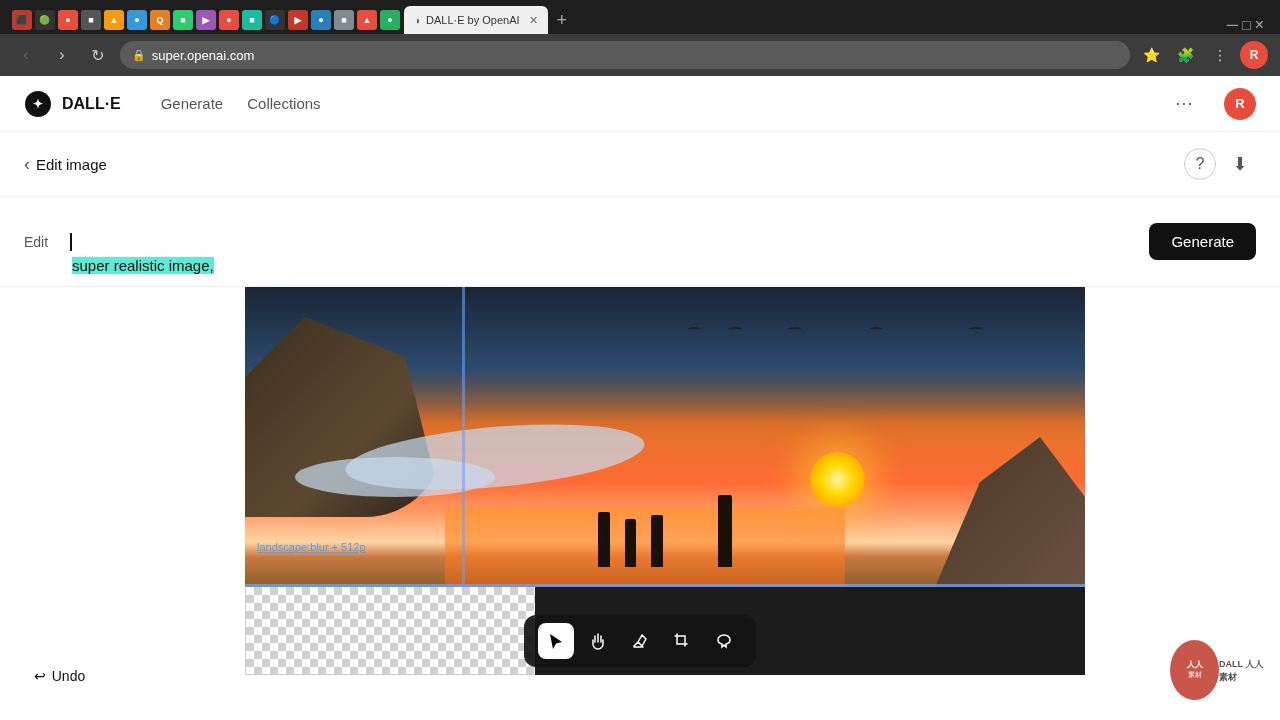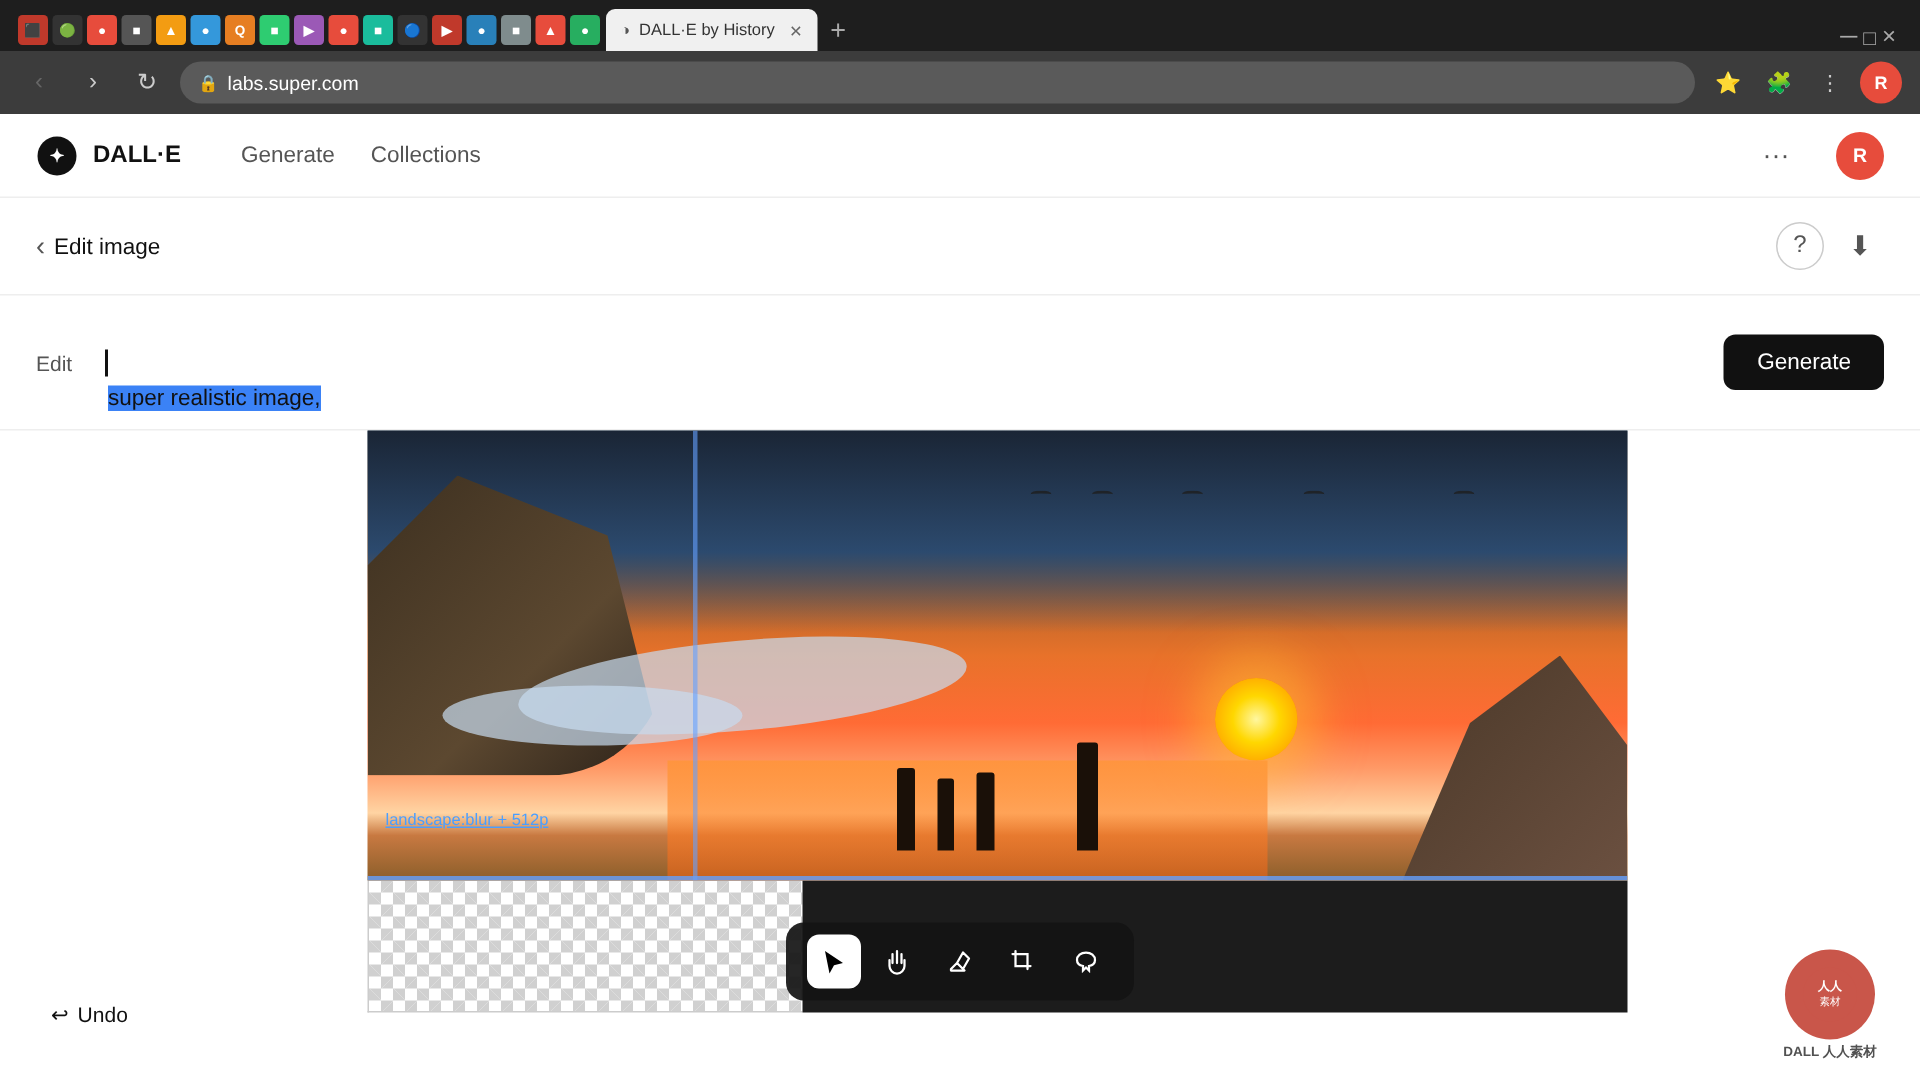--- a/index.html
+++ b/index.html
@@ -38,35 +38,35 @@
     .back-btn { display: flex; align-items: center; gap: 6px; cursor: pointer; color: #111; font-size: 15px; font-weight: 500; }
     .back-arrow { font-size: 18px; color: #555; }
     .edit-spacer { flex: 1; }
     .help-btn { width: 32px; height: 32px; display: flex; align-items: center; justify-content: center; color: #555; cursor: pointer; font-size: 16px; border: 1.5px solid #ccc; border-radius: 50%; }
     .download-btn { width: 32px; height: 32px; display: flex; align-items: center; justify-content: center; color: #555; cursor: pointer; font-size: 16px; }
 
     
     .prompt-bar { display: flex; align-items: center; padding: 12px 24px; gap: 16px; border-bottom: 1px solid #eee; }
     .edit-label { font-size: 14px; color: #555; font-weight: 500; min-width: 30px; }
     .prompt-input-area { flex: 1; font-size: 15px; color: #111; display: flex; align-items: center; cursor: text; }
-    .prompt-highlighted { background: #3b82f6; color: #111; margin-top: 48px; }
+    .prompt-highlighted { background: #5eead4; color: #111; margin-top: 48px; }
     .prompt-normal { color: #111; }
     .cursor-bar { width: 2px; height: 18px; background: #111; display: inline-block; margin-right: 0; animation: blink 1s step-end infinite; }
     @keyframes blink { 0%,100%{opacity:1} 50%{opacity:0} }
     .generate-btn { background: #111; color: #fff; border: none; border-radius: 8px; padding: 10px 22px; font-size: 15px; font-weight: 500; cursor: pointer; white-space: nowrap; }
     .img-overlay-text { position: absolute; bottom: 34px; left: 12px; color: #4a9eff; font-size: 11px; text-decoration: underline; cursor: pointer; }
     .tool-btn { width: 36px; height: 36px; display: flex; align-items: center; justify-content: center; cursor: pointer; border-radius: 8px; color: #fff; font-size: 18px; }
     .tool-btn.active { background: #fff; color: #000; }
 
     
     .undo-area { position: absolute; bottom: 30px; left: 24px; }
     .undo-btn { display: flex; align-items: center; gap: 6px; background: transparent; border: none; cursor: pointer; color: #111; font-size: 14px; padding: 6px 10px; border-radius: 6px; }
 
     
-    .watermark { position: absolute; bottom: 10px; right: 10px; width: 100px; height: 80px; opacity: 0.85; display: flex; flex-direction: column; align-items: center; justify-content: center; }
+    .watermark { position: absolute; bottom: 10px; right: 10px; width: 100px; height: 80px; opacity: 0.85; display: flex; flex-direction: row; align-items: center; justify-content: center; }
     .watermark-circle { width: 60px; height: 60px; border-radius: 50%; background: #c0392b; display: flex; align-items: center; justify-content: center; }
     .watermark-text { font-size: 9px; color: #333; font-weight: bold; margin-top: 2px; }
     .fav { width: 20px; height: 20px; border-radius: 3px; font-size: 9px; display: flex; align-items: center; justify-content: center; color: white; font-weight: bold; }
 
     
     .canvas-area { position: relative; width: 840px; margin: 0 auto; padding-left: 25px; }
     .sunset-image { width: 840px; height: 300px; background: linear-gradient(180deg, #2c3e50 0%, #8e5a2b 25%, #e8722a 50%, #ff6b35 65%, #ff9966 75%, #ffd4a3 85%, #c87941 90%, #8b5e2a 100%); position: relative; overflow: hidden; }
 
     
     .sun { position: absolute; bottom: 80px; right: 220px; width: 55px; height: 55px; border-radius: 50%; background: radial-gradient(circle, #fff7a0 0%, #ffd700 40%, #ff8c00 100%); box-shadow: 0 0 30px 15px rgba(255,200,50,0.5); }
@@ -114,39 +114,39 @@
       <span class="fav" style="background:#333;">🔵</span>
       <span class="fav" style="background:#c0392b;">▶</span>
       <span class="fav" style="background:#2980b9;">●</span>
       <span class="fav" style="background:#7f8c8d;">■</span>
       <span class="fav" style="background:#e74c3c;">▲</span>
       <span class="fav" style="background:#27ae60;">●</span>
     </div>
 
     <div class="active-tab">
       <span style="font-size:10px;color:#555;">◑</span>
-      <span class="active-tab-label">DALL·E by History</span>
+      <span class="active-tab-label">DALL·E by OpenAI</span>
       <span class="tab-close">×</span>
     </div>
     <div style="width:28px;height:28px;display:flex;align-items:center;justify-content:center;color:#aaa;cursor:pointer;font-size:18px;">+</div>
     <div style="flex:1;"></div>
     <div style="display:flex;align-items:center;gap:4px;padding:0 8px;">
       <span style="font-size:16px;color:#aaa;cursor:pointer;">─</span>
       <span style="font-size:14px;color:#aaa;cursor:pointer;">□</span>
       <span style="font-size:16px;color:#aaa;cursor:pointer;">×</span>
     </div>
   </div>
 
   <div class="browser-toolbar">
     <button class="nav-btn disabled">‹</button>
     <button class="nav-btn">›</button>
     <button class="nav-btn">↻</button>
     <div class="address-bar">
       <span class="lock-icon">🔒</span>
-      <span class="address-text">labs.super.com</span>
+      <span class="address-text">super.openai.com</span>
     </div>
     <div class="toolbar-actions">
       <div class="toolbar-action-btn">⭐</div>
       <div class="toolbar-action-btn">🧩</div>
       <div class="toolbar-action-btn">⋮</div>
       <div class="profile-btn">R</div>
     </div>
   </div>
 </div>
 

